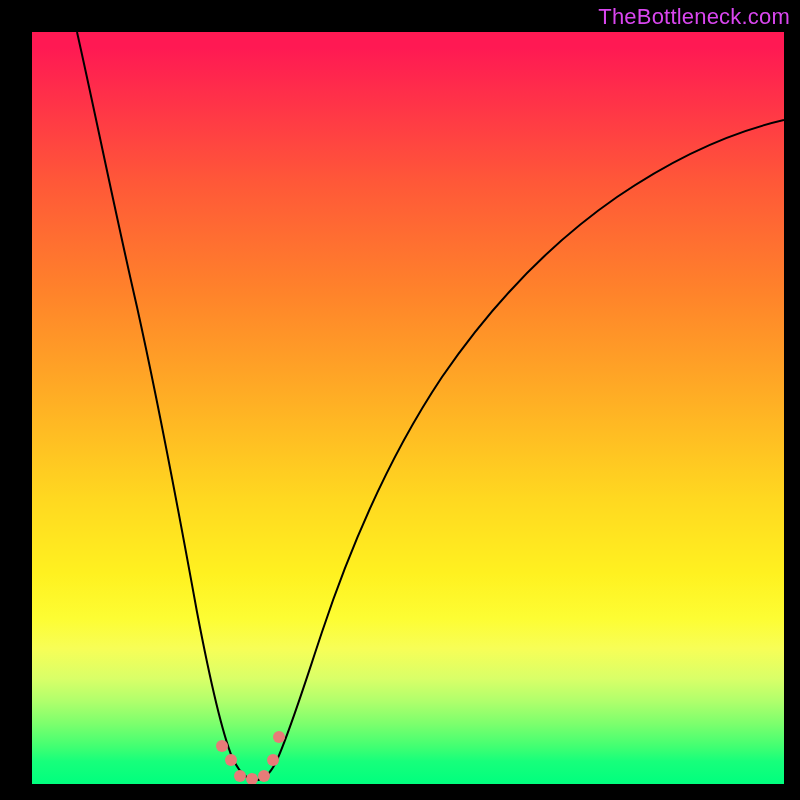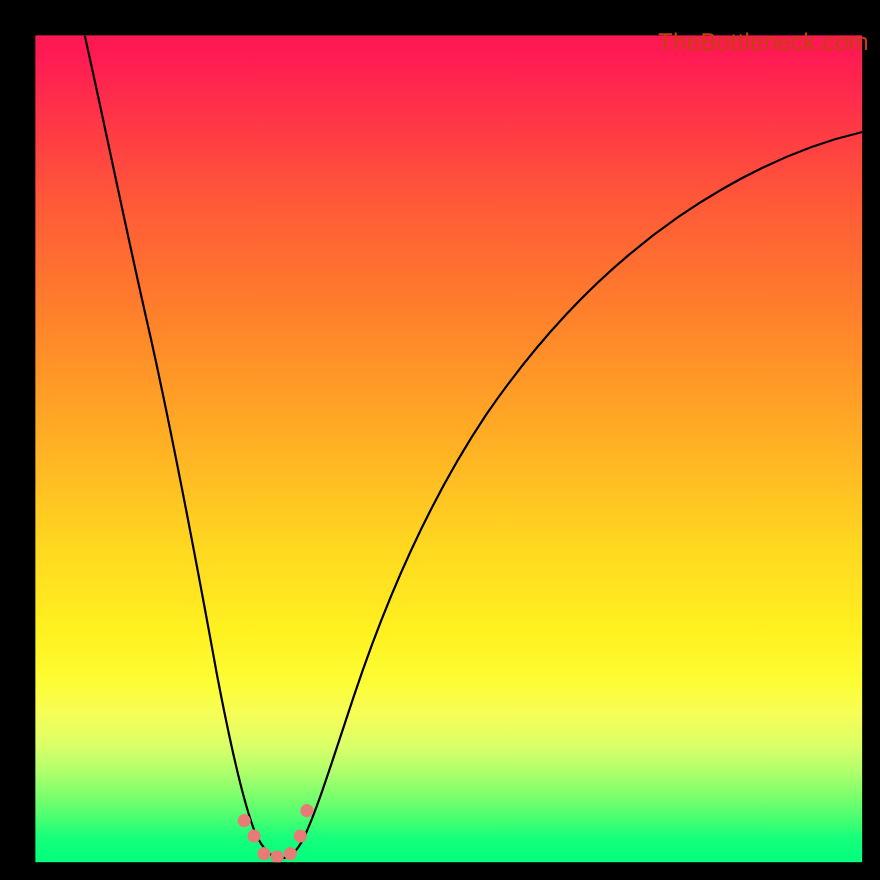--- a/index.html
+++ b/index.html
@@ -14,27 +14,26 @@
   .frame {
     position: relative;
     width: 800px;
     height: 800px;
     background: #000;
   }
   .watermark {
     position: absolute;
     top: 4px;
     right: 10px;
-    color: #c2410c;
+    color: #d946ef;
     font-size: 22px;
     font-weight: 500;
     letter-spacing: 0.2px;
     z-index: 5;
     user-select: none;
-    margin-top: 21px;
   }
   .plot {
     position: absolute;
     left: 32px;
     top: 32px;
     width: 752px;
     height: 752px;
     overflow: hidden;
   }
   .gradient {

